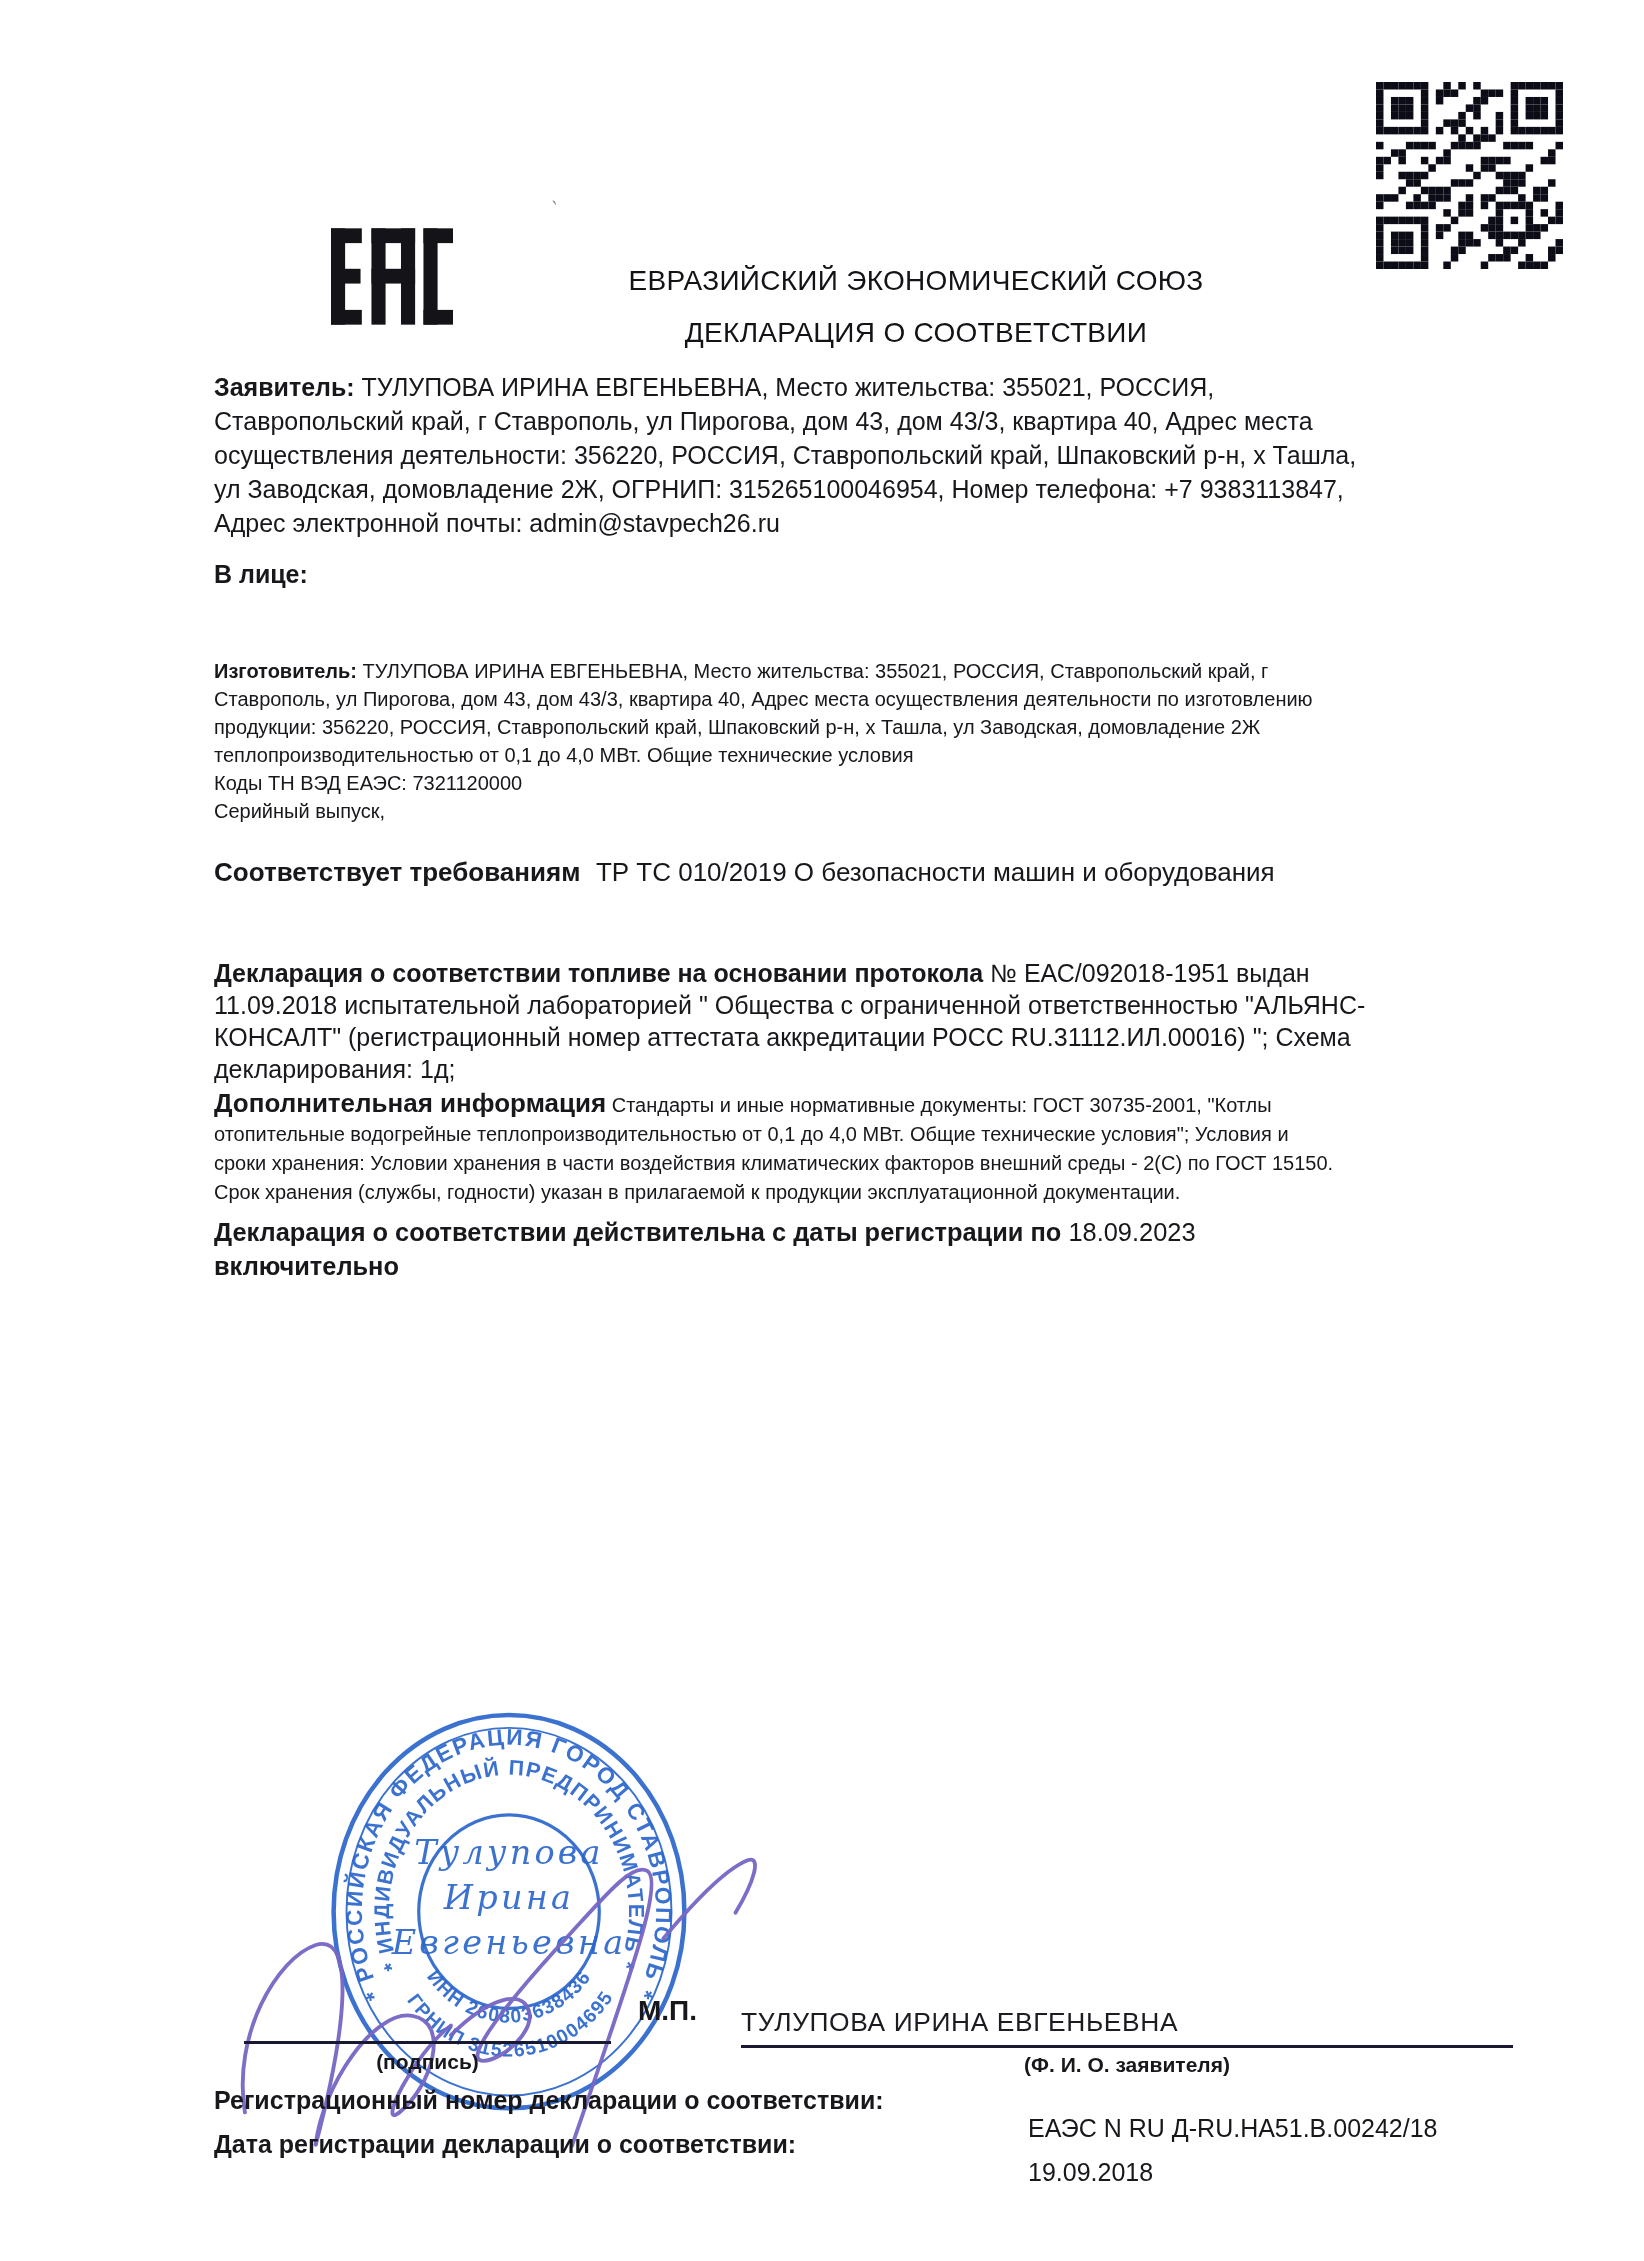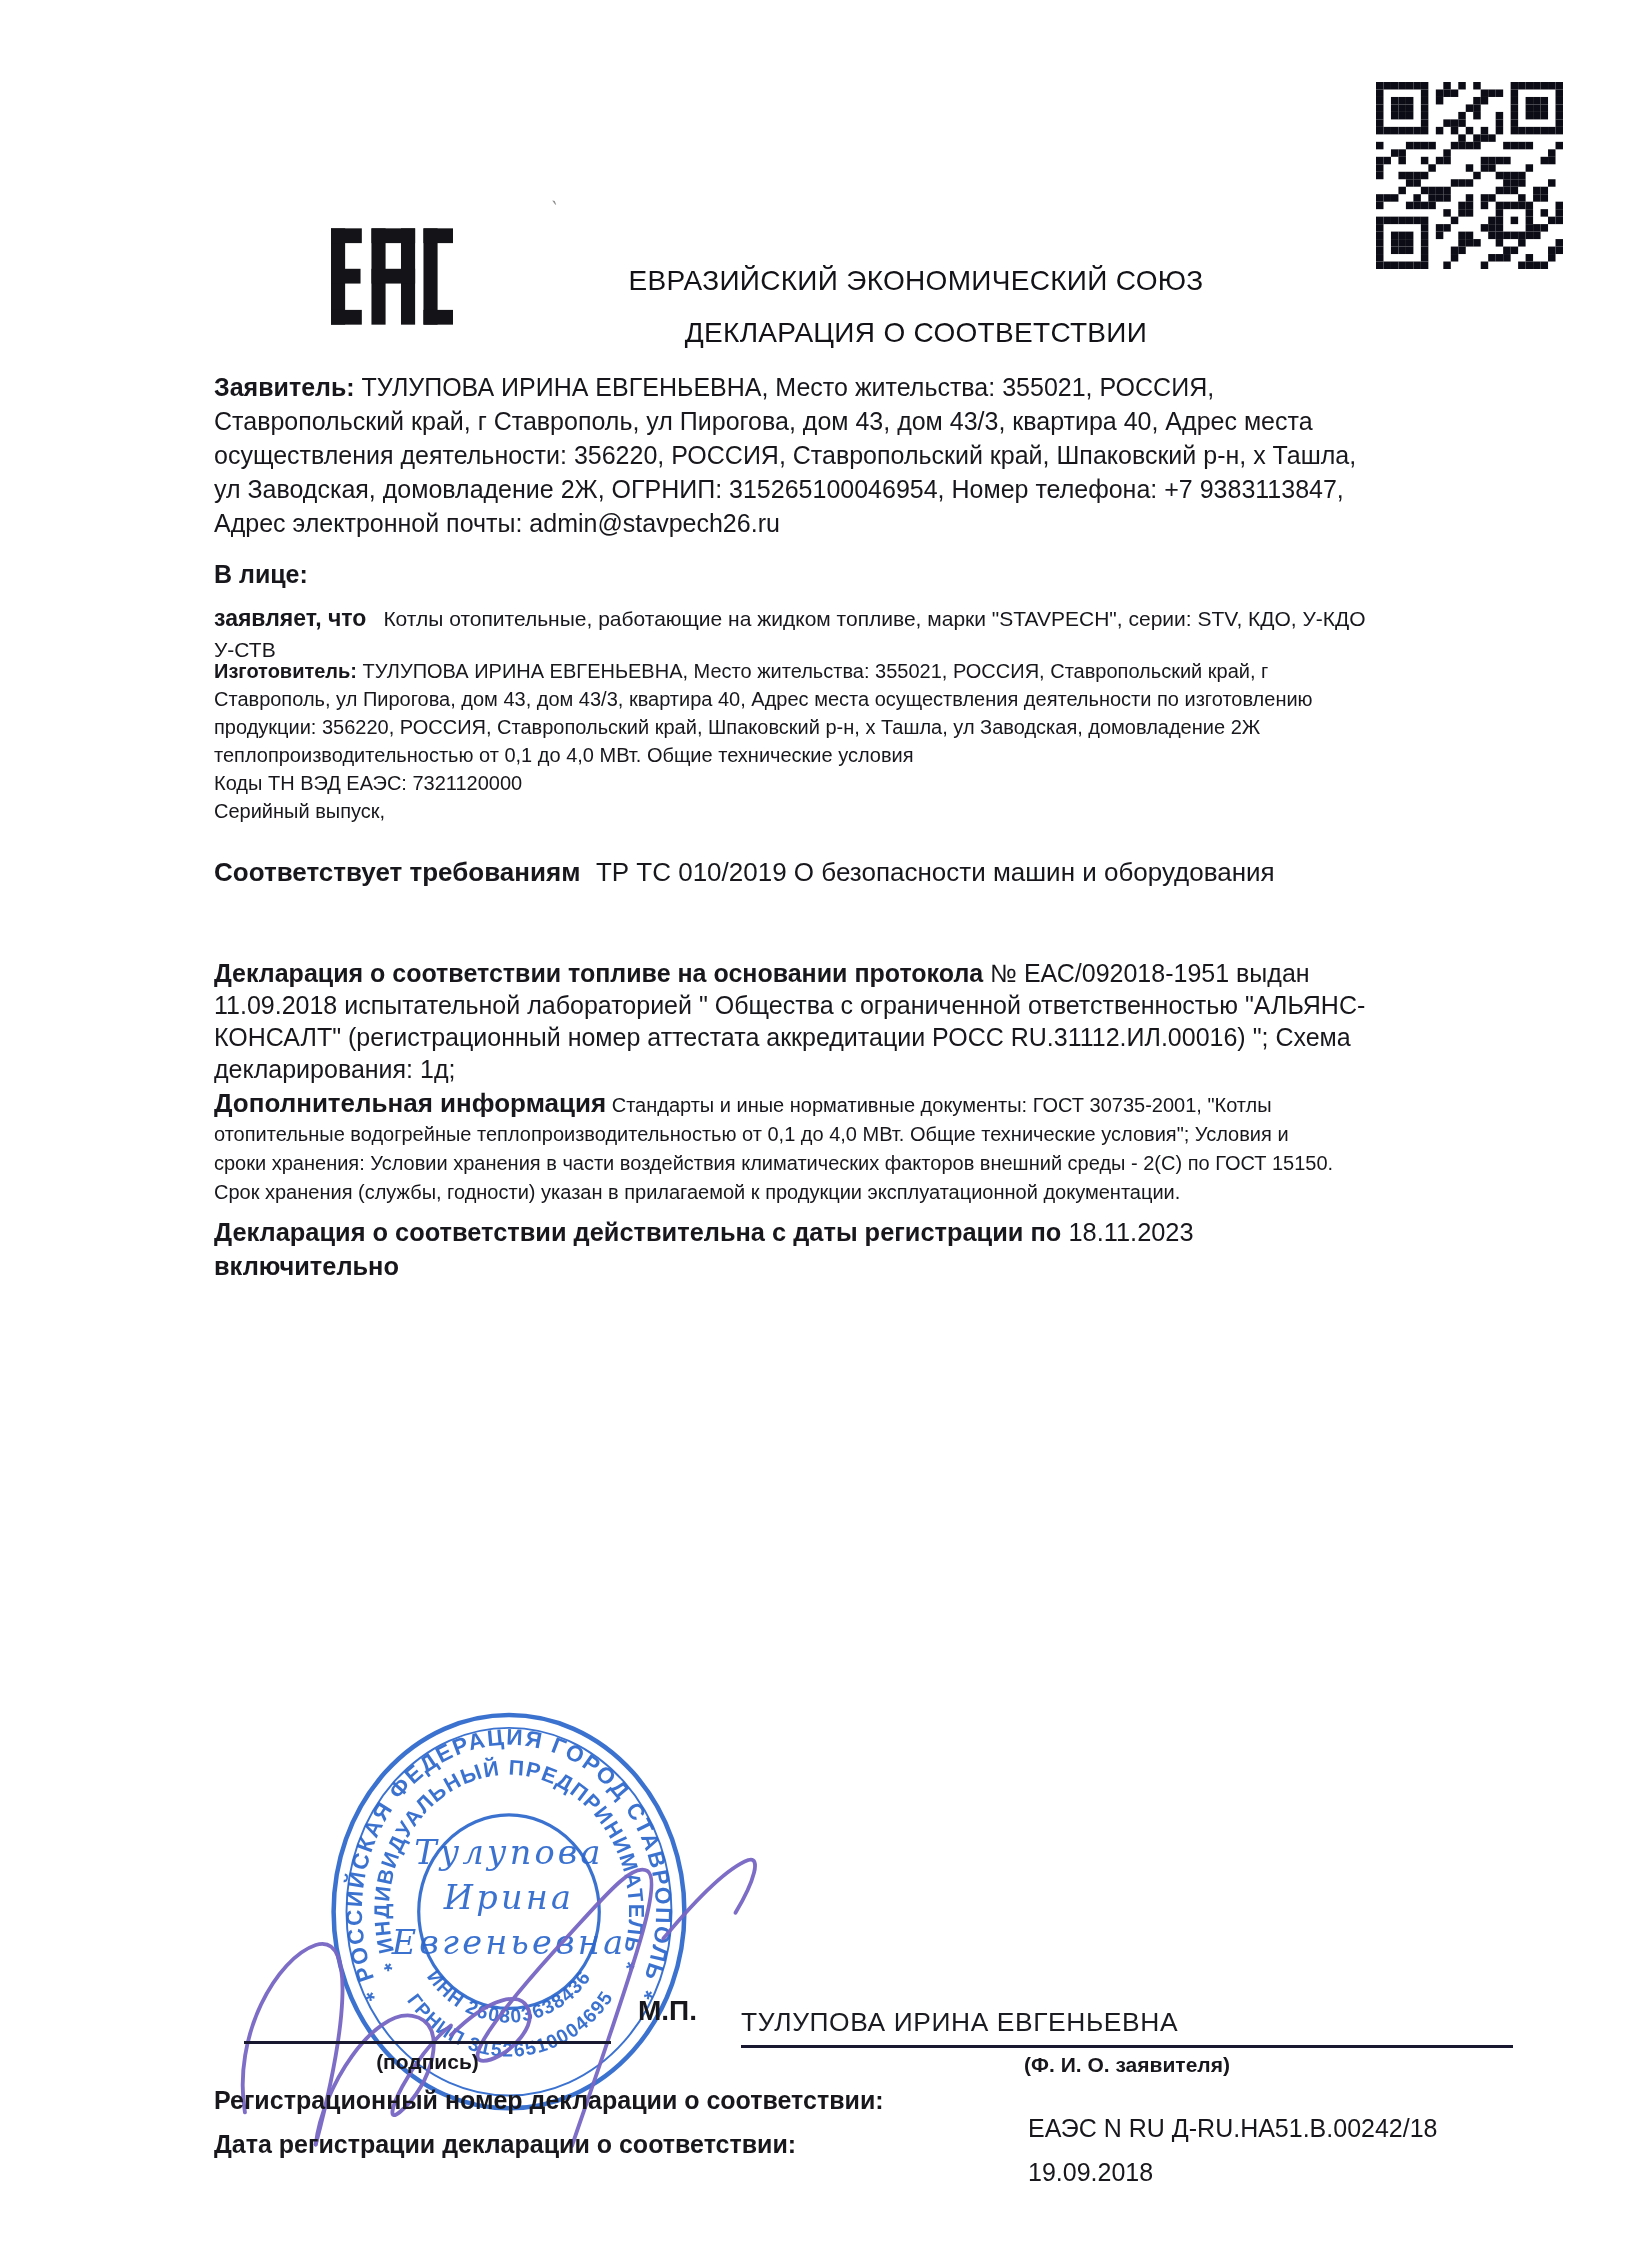--- a/index.html
+++ b/index.html
@@ -351,24 +351,20 @@
   <div class="abs applicant">
     <div><span class="b">Заявитель:</span> <span>ТУЛУПОВА ИРИНА ЕВГЕНЬЕВНА, Место жительства: 355021, РОССИЯ,</span></div>
     <div>Ставропольский край, г Ставрополь, ул Пирогова, дом 43, дом 43/3, квартира 40, Адрес места</div>
     <div>осуществления деятельности: 356220, РОССИЯ, Ставропольский край, Шпаковский р-н, х Ташла,</div>
     <div>ул Заводская, домовладение 2Ж, ОГРНИП: 315265100046954, Номер телефона: +7 9383113847,</div>
     <div>Адрес электронной почты: admin@stavpech26.ru</div>
   </div>
 
   <div class="abs inperson">В лице:</div>
 
-  <div class="abs declares">
-    <div><span class="lbl">заявляет, что</span><span>Котлы отопительные, работающие на жидком топливе, марки "STAVPECH", серии: STV, КДО, У-КДО</span></div>
-    <div>У-СТВ</div>
-  </div>
 
   <div class="abs mfr">
     <div><span class="b">Изготовитель:</span> <span>ТУЛУПОВА ИРИНА ЕВГЕНЬЕВНА, Место жительства: 355021, РОССИЯ, Ставропольский край, г</span></div>
     <div>Ставрополь, ул Пирогова, дом 43, дом 43/3, квартира 40, Адрес места осуществления деятельности по изготовлению</div>
     <div>продукции: 356220, РОССИЯ, Ставропольский край, Шпаковский р-н, х Ташла, ул Заводская, домовладение 2Ж</div>
     <div>теплопроизводительностью от 0,1 до 4,0 МВт. Общие технические условия</div>
     <div>Коды ТН ВЭД ЕАЭС: 7321120000</div>
     <div>Серийный выпуск,</div>
   </div>
 
@@ -384,21 +380,21 @@
   </div>
 
   <div class="abs additional">
     <div><span class="lbl">Дополнительная информация</span> <span>Стандарты и иные нормативные документы: ГОСТ 30735-2001, "Котлы</span></div>
     <div>отопительные водогрейные теплопроизводительностью от 0,1 до 4,0 МВт. Общие технические условия"; Условия и</div>
     <div>сроки хранения: Условии хранения в части воздействия климатических факторов внешний среды - 2(С) по ГОСТ 15150.</div>
     <div>Срок хранения (службы, годности) указан в прилагаемой к продукции эксплуатационной документации.</div>
   </div>
 
   <div class="abs valid">
-    <div><span class="b">Декларация о соответствии действительна с даты регистрации по</span> <span>18.11.2023</span></div>
+    <div><span class="b">Декларация о соответствии действительна с даты регистрации по</span> <span>18.09.2023</span></div>
     <div class="b">включительно</div>
   </div>
 
   <svg class="abs stamp" viewBox="0 0 580 645">
     <defs>
       <path id="arcOuter" d="M 129,504 A 228,258 0 1 1 451,504"></path>
       <path id="arcRing2" d="M 138,444 A 186,212 0 1 1 442,444"></path>
       <path id="arcOgrnip" d="M 126,451 A 200,224 0 0 0 454,451"></path>
       <path id="arcInn" d="M 147,395 A 158,172 0 0 0 433,395"></path>
     </defs>

